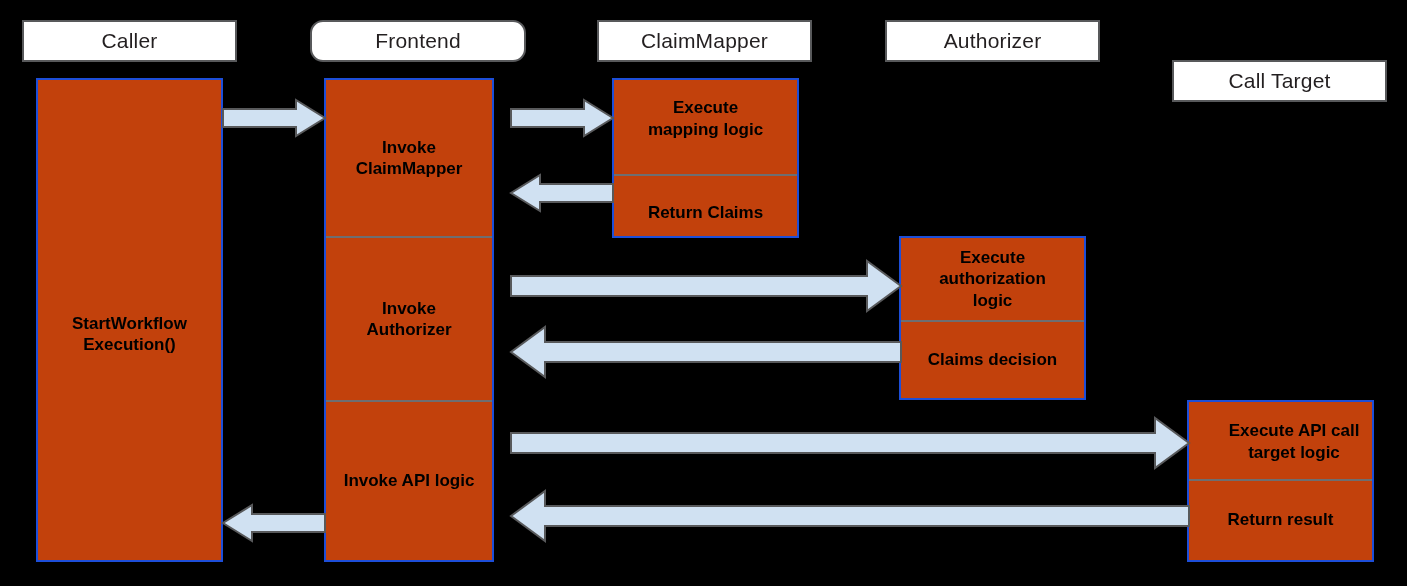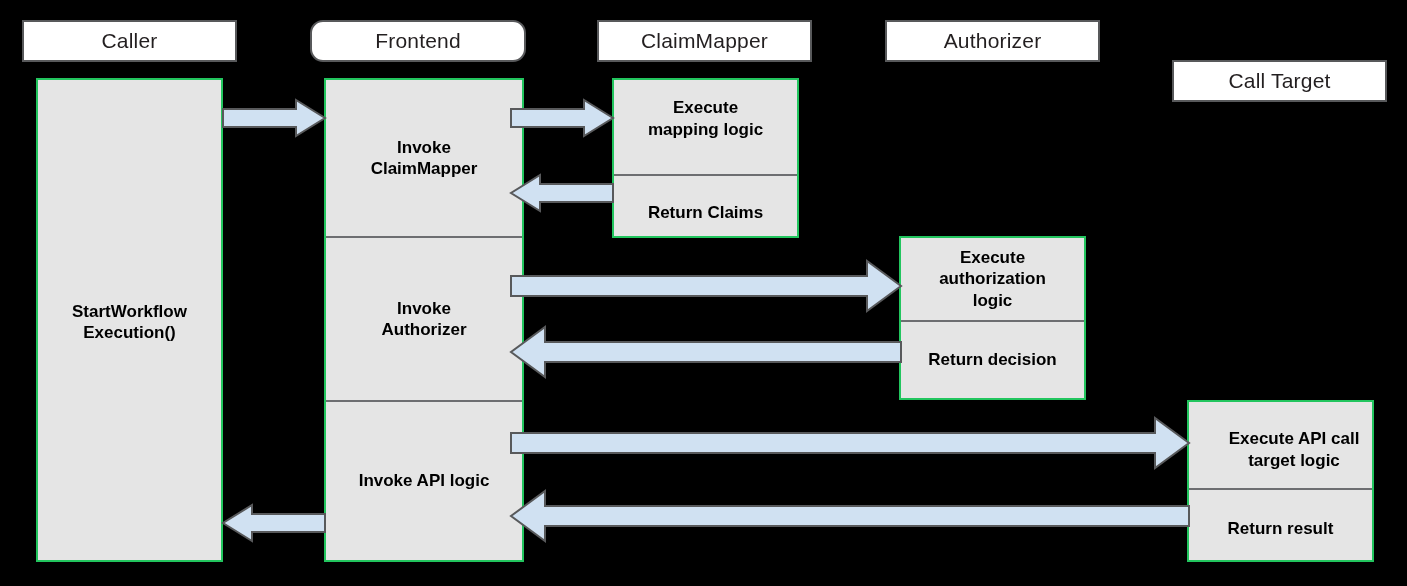--- a/index.html
+++ b/index.html
@@ -30,22 +30,22 @@
     color: #231f20;
     font-size: 21px;
     font-weight: 400;
     letter-spacing: 0.2px;
     white-space: nowrap;
   }
   
   .activation {
     position: absolute;
     box-sizing: border-box;
-    background: #e5e5e5;
-    border: 2px solid #22c55e;
+    background: #c2410c;
+    border: 2px solid #1d4ed8;
   }
   .segment {
     position: absolute;
     left: 0;
     right: 0;
     box-sizing: border-box;
     display: flex;
     align-items: center;
     justify-content: center;
     text-align: center;
@@ -88,42 +88,42 @@
     <span>ClaimMapper</span>
   </div>
   <div class="lifeline-header" style="left:885px; top:20px; width:215px; height:42px;">
     <span>Authorizer</span>
   </div>
   <div class="lifeline-header" style="left:1172px; top:20px; width:215px; height:42px;margin-top:40px;">
     <span>Call Target</span>
   </div>
 
   <div class="activation" style="left:36px; top:78px; width:187px; height:484px;">
-    <div class="segment" style="top:0; height:484px;text-align:center;">StartWorkflow<br>Execution()</div>
+    <div class="segment" style="top:12px; height:484px;text-align:center;">StartWorkflow<br>Execution()</div>
   </div>
 
-  <div class="activation" style="left:324px; top:78px; width:200px; height:484px;">
+  <div class="activation" style="left:324px; top:78px; width:170px; height:484px;">
     <div class="segment" style="top:0px;   height:156px;">Invoke<br>ClaimMapper</div>
     <div class="segment divider-top" style="top:156px; height:164px;">Invoke<br>Authorizer</div>
     <div class="segment divider-top" style="top:320px; height:160px;">Invoke API logic</div>
   </div>
 
   <div class="activation" style="left:612px; top:78px; width:187px; height:160px;">
     <div class="segment" style="top:0px;  height:77px;">Execute<br>mapping logic</div>
     <div class="segment divider-top" style="top:94px; height:75px;">Return Claims</div>
   </div>
 
   <div class="activation" style="left:899px; top:236px; width:187px; height:164px;">
     <div class="segment" style="top:0px;  height:82px;">Execute<br>authorization<br>logic</div>
-    <div class="segment divider-top" style="top:82px; height:78px;">Return decision</div>
+    <div class="segment divider-top" style="top:82px; height:78px;">Claims decision</div>
   </div>
 
   <div class="activation" style="left:1187px; top:400px; width:187px; height:162px;">
-    <div class="segment" style="top:8px;  height:79px;margin-left:27px;">Execute API call<br>target logic</div>
-    <div class="segment divider-top" style="top:86px; height:79px;">Return result</div>
+    <div class="segment" style="top:0px;  height:79px;margin-left:27px;">Execute API call<br>target logic</div>
+    <div class="segment divider-top" style="top:77px; height:79px;">Return result</div>
   </div>
 
   <div class="arrow" style="left:222px; top:99px; width:104px; height:38px;">
     <svg width="104" height="38" viewBox="0 0 104 38">
       <polygon class="arrow-shape" points="1,10 74,10 74,1 103,19 74,37 74,28 1,28"></polygon>
     </svg>
   </div>
 
   <div class="arrow" style="left:510px; top:99px; width:104px; height:38px;">
     <svg width="104" height="38" viewBox="0 0 104 38">

